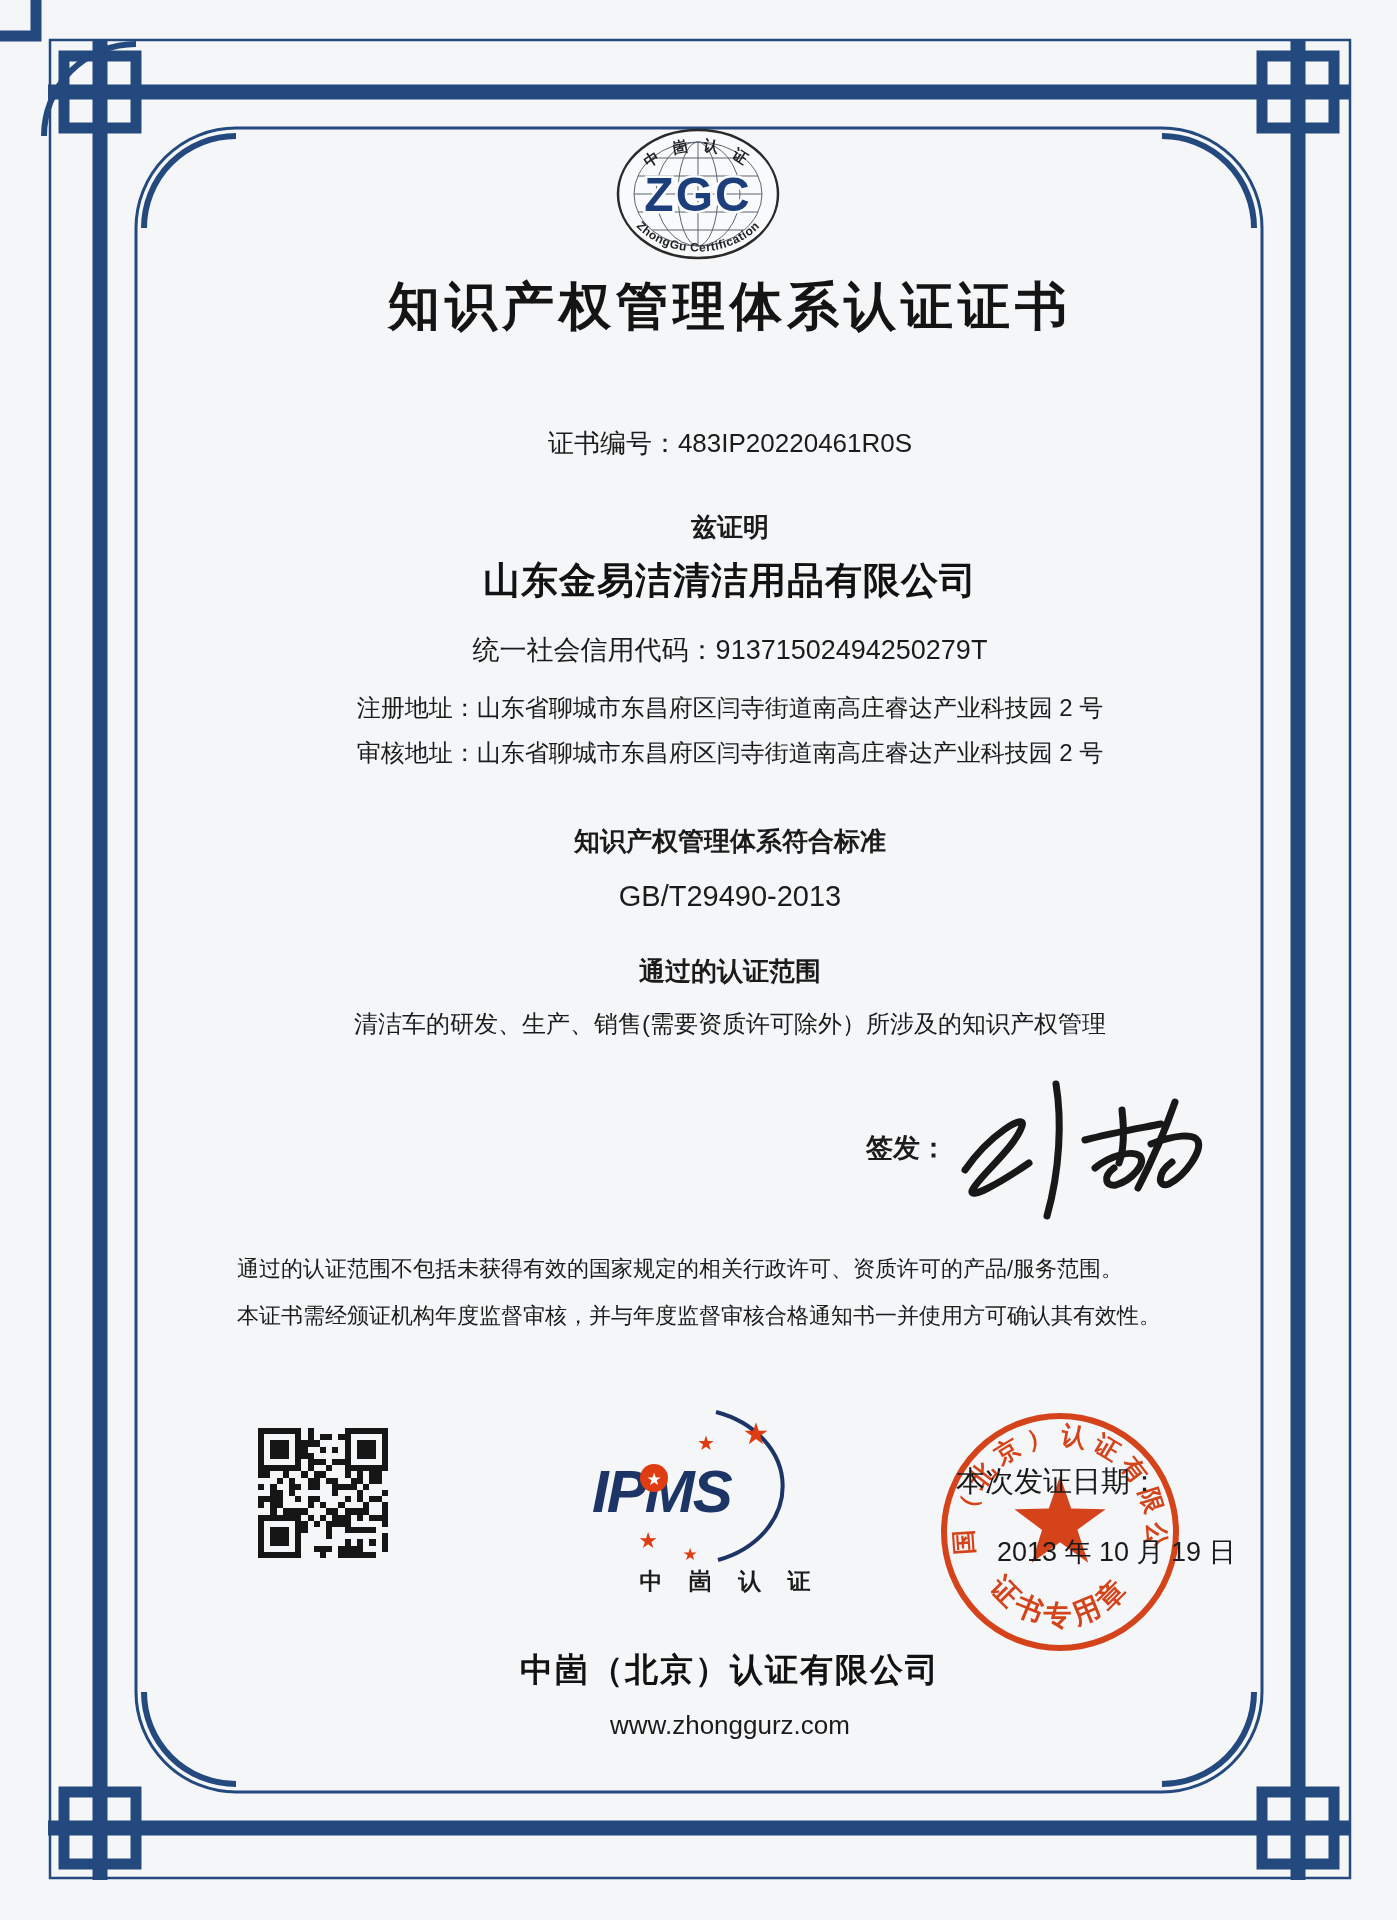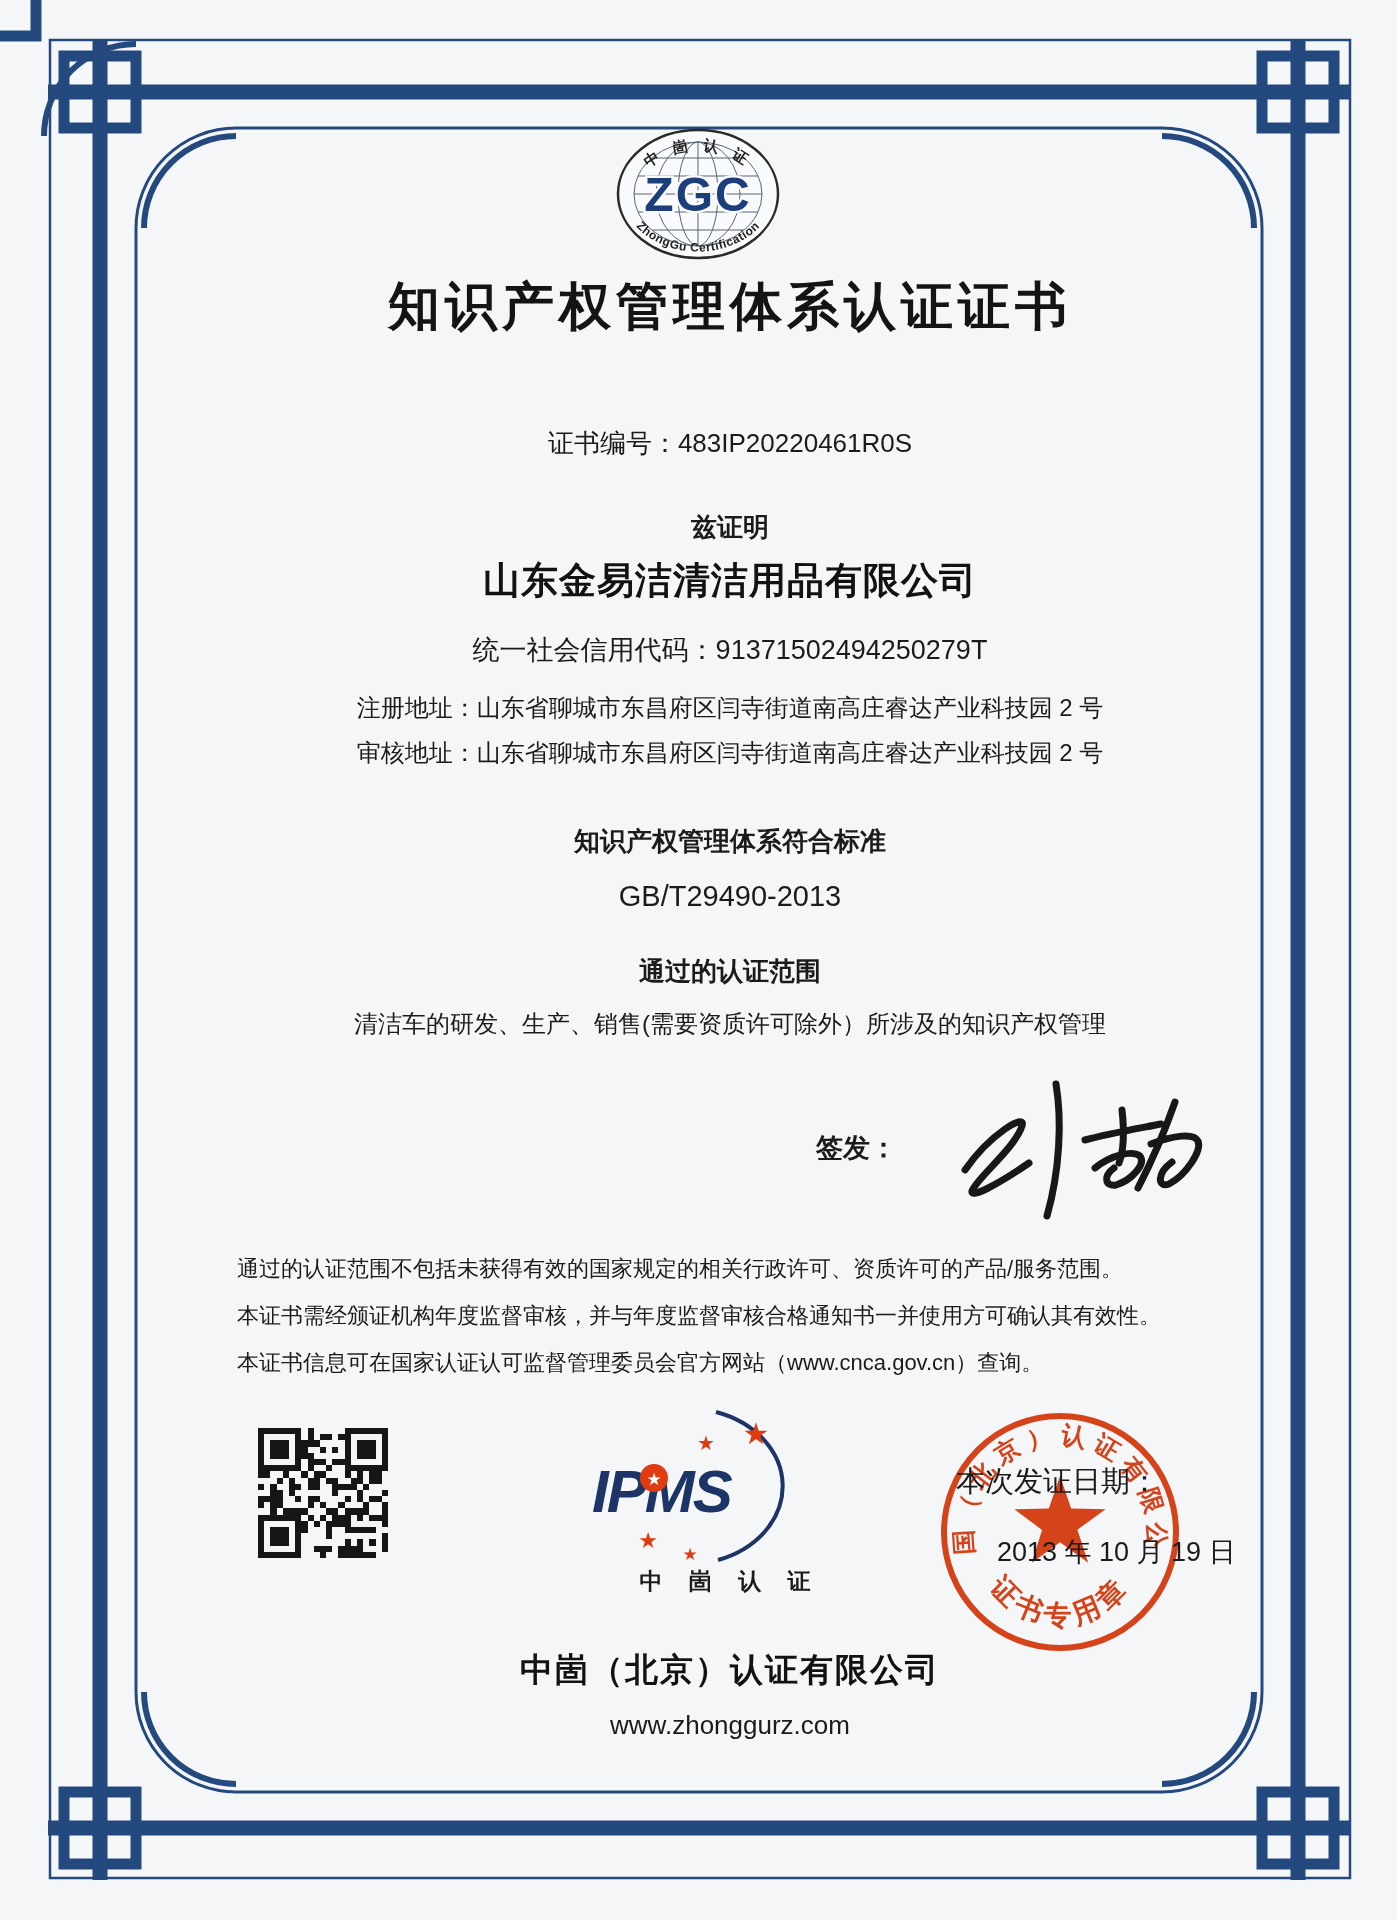--- a/index.html
+++ b/index.html
@@ -74,37 +74,36 @@
   <div class="c" style="top:692px;font-size:24px;">注册地址：山东省聊城市东昌府区闫寺街道南高庄睿达产业科技园 2 号</div>
   <div class="c" style="top:737px;font-size:24px;">审核地址：山东省聊城市东昌府区闫寺街道南高庄睿达产业科技园 2 号</div>
 
   <div class="c bold" style="top:824px;font-size:26px;">知识产权管理体系符合标准</div>
   <div class="c" style="top:880px;font-size:29px;">GB/T29490-2013</div>
 
   <div class="c bold" style="top:954px;font-size:26px;">通过的认证范围</div>
   <div class="c" style="top:1008px;font-size:24px;">清洁车的研发、生产、销售(需要资质许可除外）所涉及的知识产权管理</div>
 
 
-  <div class="abs bold" style="left:816px;top:1130px;font-size:27px;">签发：</div>
+  <div class="abs bold" style="left:866px;top:1130px;font-size:27px;">签发：</div>
 
   <svg class="abs" style="left:935px;top:1058px" width="300" height="180" viewBox="0 0 300 180" aria-label="刘志方">
     <g fill="none" stroke="#181818" stroke-width="7" stroke-linecap="round" stroke-linejoin="round">
       <path d="M30 112 C55 76 92 54 87 68 C80 90 42 120 37 133 C35 141 62 127 94 105"></path>
       <path d="M121 26 C127 62 125 112 112 158"></path>
       <path d="M150 82 C176 75 206 70 226 66"></path>
       <path d="M187 52 C189 70 189 92 184 105"></path>
       <path d="M160 110 C176 97 197 92 205 98 C211 106 197 122 181 127 C170 129 168 118 179 110"></path>
       <path d="M240 44 C233 64 220 97 203 130"></path>
       <path d="M216 86 C239 77 259 75 263 83 C267 93 251 117 234 126 C222 130 222 115 237 104"></path>
     </g>
   </svg>
 
   <div class="abs" style="left:237px;top:1301px;width:960px;font-size:22px;">本证书需经颁证机构年度监督审核，并与年度监督审核合格通知书一并使用方可确认其有效性。</div>
   <div class="abs" style="left:237px;top:1254px;width:960px;font-size:22px;">通过的认证范围不包括未获得有效的国家规定的相关行政许可、资质许可的产品/服务范围。</div>
-  <div class="abs" style="left:237px;top:1348px;width:960px;font-size:22px;">本证书信息可在国家认证认可监督管理委员会官方网站（www.cnca.gov.cn）查询。</div>
 
   <div id="qr">
       <div class="qc" style="grid-area: 1 / 1;"></div>
       <div class="qc" style="grid-area: 1 / 2;"></div>
       <div class="qc" style="grid-area: 1 / 3;"></div>
       <div class="qc" style="grid-area: 1 / 4;"></div>
       <div class="qc" style="grid-area: 1 / 5;"></div>
       <div class="qc" style="grid-area: 1 / 6;"></div>
       <div class="qc" style="grid-area: 1 / 7;"></div>
       <div class="qc" style="grid-area: 1 / 9;"></div>

